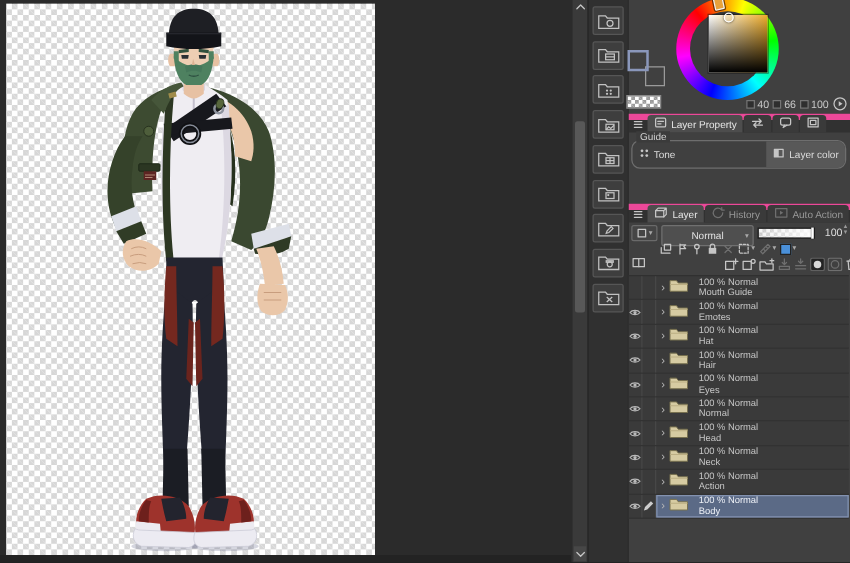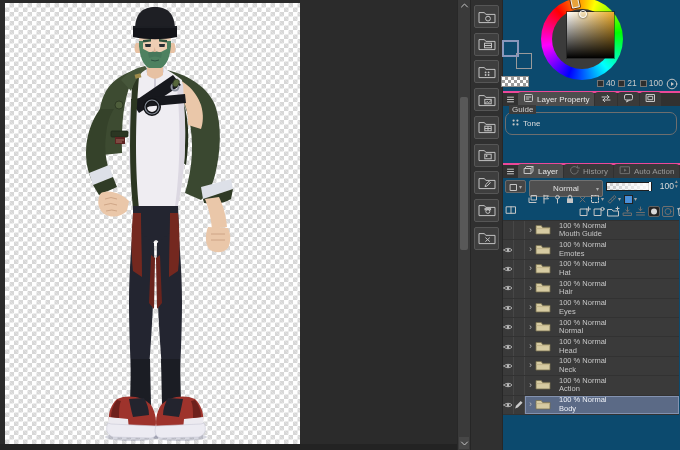--- a/index.html
+++ b/index.html
@@ -16,21 +16,21 @@
   
   .vscroll{position:absolute;left:457px;top:0;width:13px;height:450px;background:#3a3a3a;border-left:1px solid #282828;box-sizing:border-box}
   .vthumb{position:absolute;left:2px;top:97px;width:8px;height:153px;background:#585858;border-radius:2px}
   .vup{position:absolute;left:1px;top:0;width:10px;height:10px;display:flex;align-items:center;justify-content:center}
   .vdown{position:absolute;left:1px;bottom:1px;width:10px;height:12px;background:#474747;display:flex;align-items:center;justify-content:center}
   
   .strip{position:absolute;left:470px;top:0;width:32px;height:450px;background:#303030;border-left:1px solid #262626;box-sizing:border-box}
   .mbtn{position:absolute;left:3px;width:25px;height:23px;background:#3e3e3e;border:1px solid #565656;border-radius:2px;
         display:flex;align-items:center;justify-content:center;box-sizing:border-box}
   
-  .panels{position:absolute;left:502px;top:0;width:178px;height:450px;background:#0c4a6e;border-left:1px solid #272727;box-sizing:border-box}
+  .panels{position:absolute;left:502px;top:0;width:178px;height:450px;background:#404040;border-left:1px solid #272727;box-sizing:border-box}
   .hue-ring{position:absolute;left:38px;top:-2px;width:82px;height:82px;border-radius:50%;
     background:conic-gradient(from -40deg,#f00,#ff0,#0f0,#0ff,#00f,#f0f,#f00)}
   .hue-ring::after{content:"";position:absolute;inset:11px;border-radius:50%;background:#3b3b3b}
   .hue-handle{position:absolute;left:30px;top:-1px;width:6px;height:9px;background:#e8a23c;border:1.5px solid #f3f3f3;
     border-radius:1px;box-shadow:0 0 0 1px rgba(0,0,0,.55);transform:rotate(-12deg);z-index:3}
   .sv-square{position:absolute;left:64px;top:12px;width:47px;height:46px;z-index:2;
     background:linear-gradient(to bottom,rgba(0,0,0,0),#000),linear-gradient(to right,#fff,hsl(40,85%,55%));
     box-shadow:0 0 0 1px rgba(20,20,20,.5)}
   .sv-marker{position:absolute;left:12px;top:-2px;width:6px;height:6px;border:1.5px solid #fff;border-radius:50%;
     box-shadow:0 0 2px rgba(0,0,0,.8)}
@@ -39,21 +39,21 @@
   .swatch.sub{left:13px;top:53px;width:16px;height:16px;border:1px solid #9a9a9a;z-index:1}
   .swatch.trans{left:-2px;top:76px;width:28px;height:11px;border:1px solid #8a8a8a;
     background-image:linear-gradient(45deg,#9a9a9a 25%,transparent 25%,transparent 75%,#9a9a9a 75%),
                      linear-gradient(45deg,#9a9a9a 25%,#fff 25%,#fff 75%,#9a9a9a 75%);
     background-size:6px 6px;background-position:0 0,3px 3px}
   .hsv{position:absolute;right:17px;top:78px;display:flex;align-items:center;gap:3px;font-size:8.5px;color:#c8c8c8}
   .hv{display:flex;align-items:center;gap:2px}
   .hvbox{width:7px;height:7px;background:#2e2e2e;border:1px solid #757575;box-sizing:border-box;display:inline-block}
   .playic{position:absolute;right:2px;top:76px}
   
-  .tabbar{position:absolute;left:0;width:178px;height:15px;background:#313131;border-top:2px solid #ec4899;
+  .tabbar{position:absolute;left:0;width:178px;height:15px;background:#313131;border-top:5px solid #ec4899;
     display:flex;align-items:flex-end;box-sizing:border-box;padding-left:2px}
   .menuic{width:11px;height:13px;display:flex;align-items:center;justify-content:center;margin-right:2px}
   .tab{display:flex;align-items:center;gap:3px;height:14px;padding:0 5px;font-size:8px;color:#999;
     background:#3a3a3a;border-radius:3px 3px 0 0;margin-right:1px;white-space:nowrap}
   .tab.active{background:#4d4d4d;color:#e6e6e6}
   
   .fx{position:absolute;left:2px;top:112px;width:172px;height:23px;border:1px solid #6e6e6e;border-radius:7px;
     box-sizing:border-box;display:flex;align-items:center}
   .fxlabel{position:absolute;left:6px;top:105px;font-size:8px;color:#d0d0d0;background:#3b3b3b;padding:0 3px;z-index:2}
   .seg{display:flex;align-items:center;gap:3px;font-size:8px;color:#dcdcdc;padding:0 5px;height:100%}
@@ -274,21 +274,21 @@
     <div class="swatch sub"></div>
     <div class="swatch main"></div>
     <div class="swatch trans"></div>
     <div class="hsv">
         <span class="hv">
           <span class="hvbox"></span>
           <span>40</span>
         </span>
         <span class="hv">
           <span class="hvbox"></span>
-          <span>21</span>
+          <span>66</span>
         </span>
         <span class="hv">
           <span class="hvbox"></span>
           <span>100</span>
         </span>
       </div>
     <span class="playic"><svg width="12" height="12" viewBox="0 0 12 12" fill="none" stroke="#c6c6c6" stroke-width="1" stroke-linecap="round" stroke-linejoin="round">
           <circle cx="6" cy="6" r="4.8"></circle>
           <path d="M5 4l3 2-3 2z" fill="#c6c6c6" stroke="none"></path>
         </svg></span>
@@ -329,20 +329,27 @@
       <div class="seg">
         <span><svg width="9" height="9" viewBox="0 0 9 9" fill="none" stroke="#c6c6c6" stroke-width="1" stroke-linecap="round" stroke-linejoin="round">
               <g fill="#c6c6c6" stroke="none">
                 <circle cx="2.6" cy="2.6" r="1.1"></circle>
                 <circle cx="6.4" cy="2.6" r="1.1"></circle>
                 <circle cx="2.6" cy="6.4" r="1.1"></circle>
                 <circle cx="6.4" cy="6.4" r="1.1"></circle>
               </g>
             </svg></span>
         <span>Tone</span>
+      </div>
+      <div class="seg seg3">
+        <span><svg width="10" height="9" viewBox="0 0 10 9" fill="none" stroke="#c6c6c6" stroke-width="1" stroke-linecap="round" stroke-linejoin="round">
+              <rect x="1.5" y="1.5" width="7" height="6"></rect>
+              <path d="M1.5 1.5h3.5v6H1.5z" fill="#c6c6c6" stroke="none"></path>
+            </svg></span>
+        <span>Layer color</span>
       </div>
     </div>
 
     <div class="tabbar" style="top:163px">
       <span class="menuic">
           <svg width="9" height="9" viewBox="0 0 9 9" fill="none" stroke="#c6c6c6" stroke-width="1" stroke-linecap="round" stroke-linejoin="round">
             <path d="M1.5 2.2h6M1.5 4.5h6M1.5 6.8h6"></path>
           </svg>
         </span>
       <div class="tab active">

